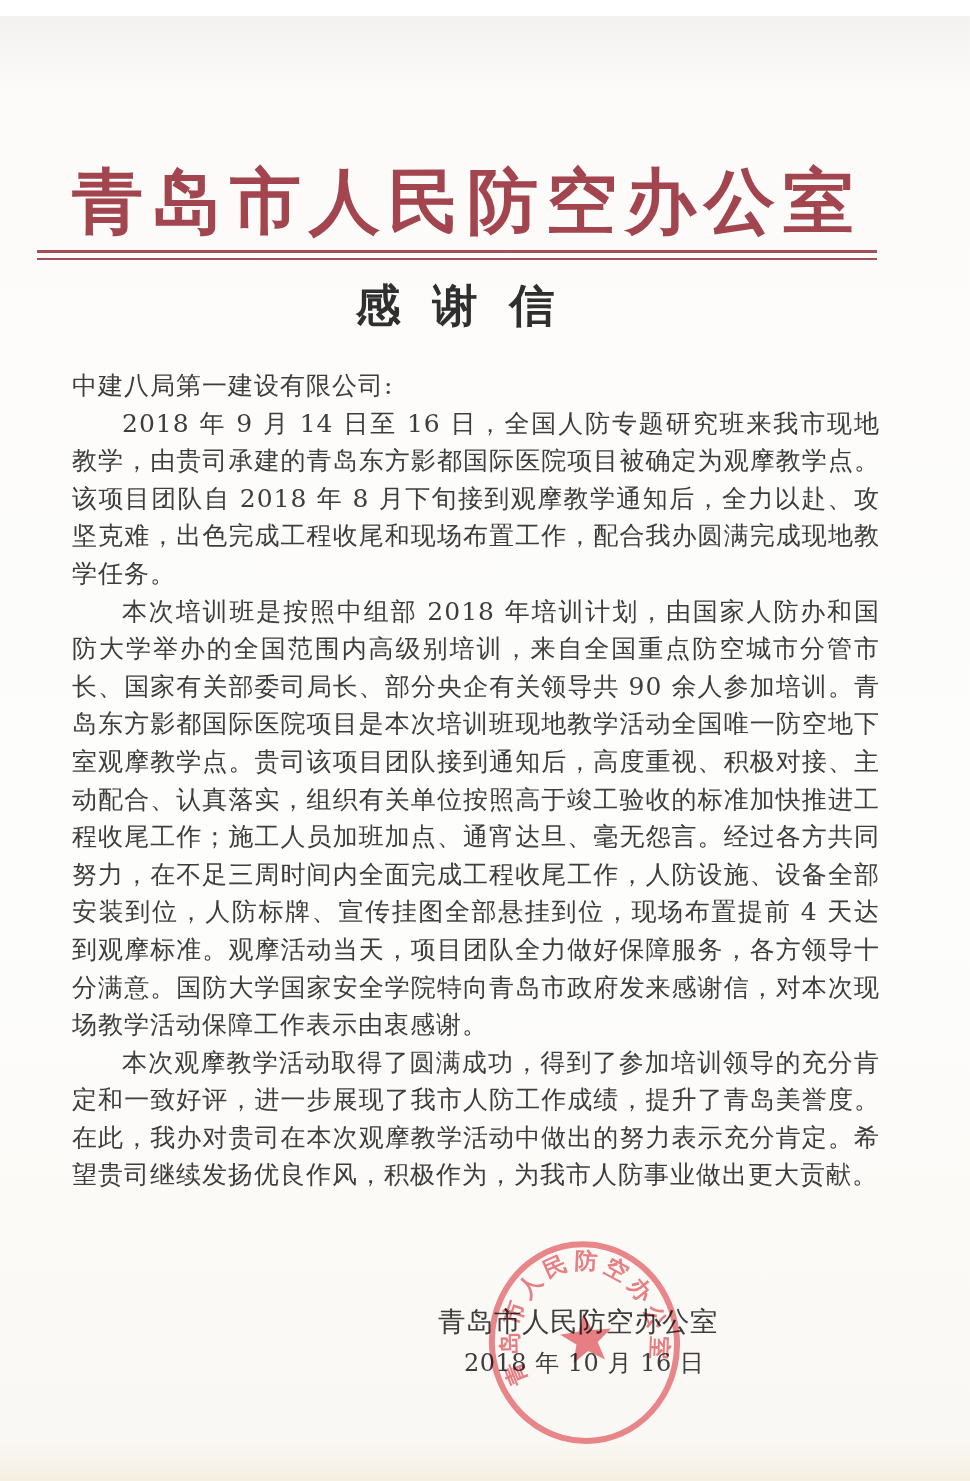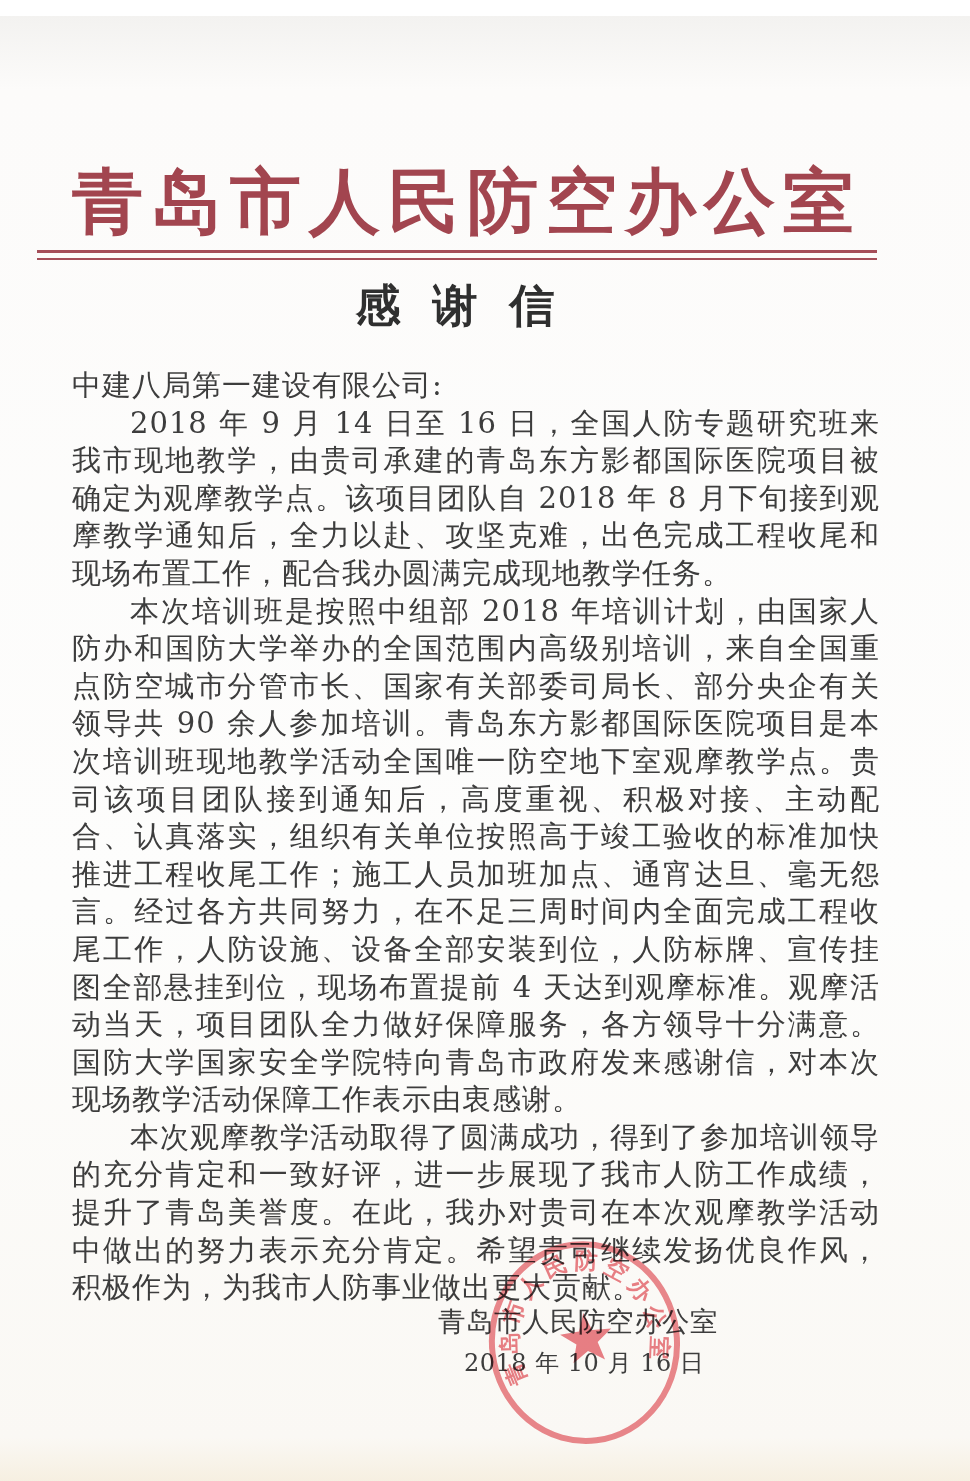--- a/index.html
+++ b/index.html
@@ -34,21 +34,21 @@
   .letter-title{
     position:absolute;top:265px;left:0;right:8px;
     text-align:center;
     font-size:45px;font-weight:600;line-height:1.1;
     color:#2f2f2f;
     letter-spacing:32px;white-space:nowrap;
   }
   .letter-title .shift{position:relative;left:-26px;margin-right:-32px;}
   .letter-body{
     position:absolute;top:351px;left:72px;width:808px;
-    font-size:29px;line-height:37.6px;
+    font-size:25px;line-height:37.6px;
     letter-spacing:1px;
     color:var(--ink);
     text-align:justify;
   }
   .letter-body p{margin:0;text-indent:2em;}
   .letter-body .salutation{text-indent:0;}
   .sig-org{
     position:absolute;top:1288px;left:438px;
     font-size:27.5px;color:var(--ink);letter-spacing:0.5px;white-space:nowrap;
   }

